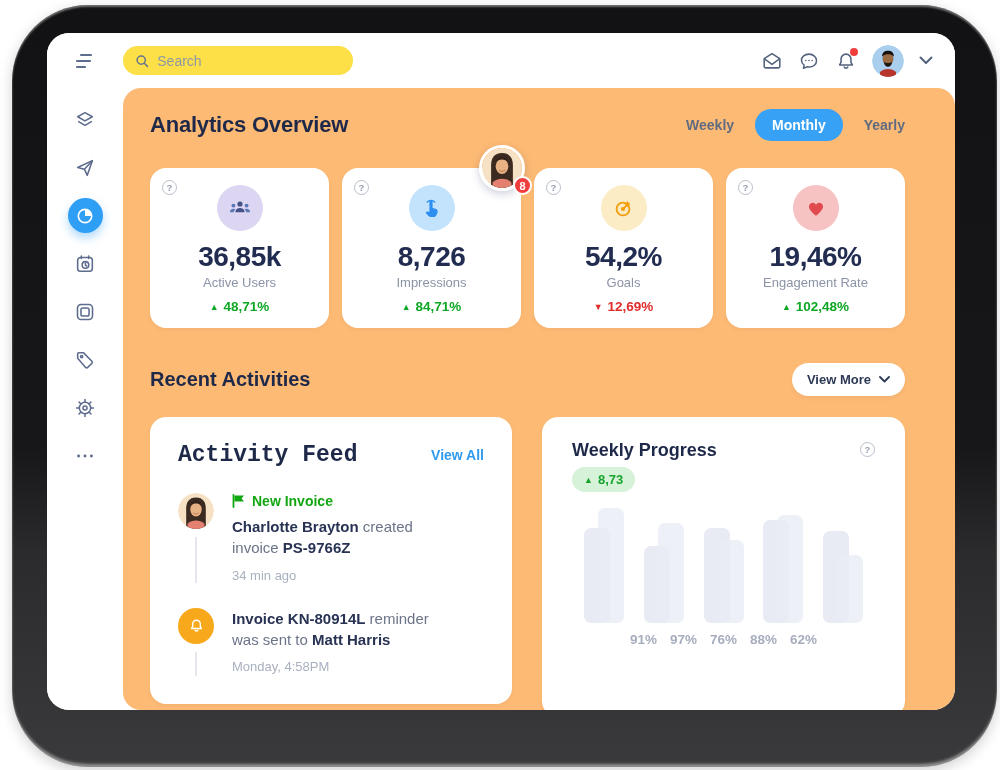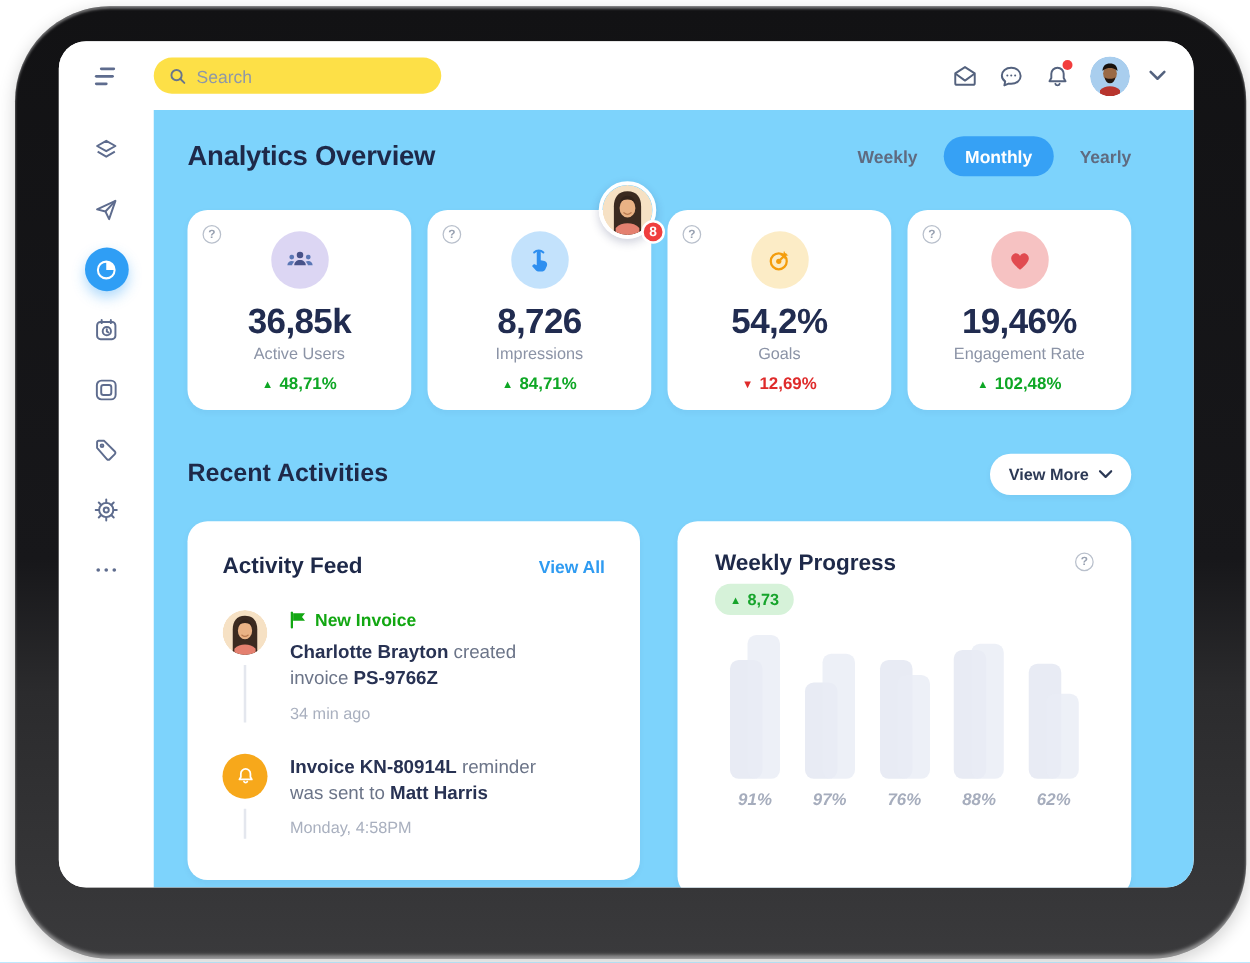--- a/index.html
+++ b/index.html
@@ -33,21 +33,21 @@
   .topbar-right { margin-left:auto; display:flex; align-items:center; gap:15px; padding-right:22px; }
   .tb-ic { display:flex; cursor:pointer; position:relative; }
   .bell-dot { position:absolute; right:-1px; top:-2px; width:8px; height:8px; border-radius:50%; background:#f23d3d; }
   .tb-avatar { width:32px; height:32px; border-radius:50%; overflow:hidden; cursor:pointer; flex:0 0 32px; }
   
   .app-body { flex:1; display:flex; min-height:0; }
   .side { width:76px; background:#fff; display:flex; flex-direction:column; align-items:center; padding-top:14px; gap:13px; }
   .side-item { width:35px; height:35px; border-radius:50%; display:flex; align-items:center; justify-content:center; cursor:pointer; }
   .side-item.active { background:#2f9ef5; box-shadow:0 5px 10px rgba(47,158,245,.38); }
   
-  .main { flex:1; background:#7dd3fc; position:relative; padding:21px 50px 17px 27px; min-width:0; }
+  .main { flex:1; background:#fdba74; position:relative; padding:21px 50px 17px 27px; min-width:0;border-radius:18px; }
   .ao-row { display:flex; align-items:center; justify-content:space-between; }
   .ao-title { font-size:22px; font-weight:800; color:#1e2949; letter-spacing:-.2px; }
   .tabs { display:flex; align-items:center; gap:21px; }
   .tab { font-size:14px; color:#5f6b80; font-weight:600; cursor:pointer; }
   .tab.active { background:#36a1f5; color:#fff; padding:8px 17px; border-radius:18px; font-weight:700; }
   .stats-row { display:flex; gap:13px; margin-top:27px; }
   .stat-card { flex:1; background:#fff; border-radius:16px; height:160px; position:relative;
     display:flex; flex-direction:column; align-items:center; box-shadow:0 2px 5px rgba(25,35,80,.04); }
   .help { position:absolute; top:12px; left:12px; width:15px; height:15px; border:1.4px solid #b9c0cc;
     border-radius:50%; color:#98a1b1; font-size:9.5px; font-weight:700;
@@ -72,21 +72,21 @@
     display:flex; align-items:center; justify-content:center; }
   
   .ra-row { margin-top:35px; display:flex; justify-content:space-between; align-items:center; }
   .ra-title { font-size:20px; font-weight:800; color:#1e2949; }
   .view-more { background:#fff; border-radius:18px; padding:9px 15px; font-size:13px; font-weight:600;
     color:#2c3955; display:flex; align-items:center; gap:8px; cursor:pointer; box-shadow:0 2px 5px rgba(25,35,80,.05); }
   .bottom-row { display:flex; gap:30px; margin-top:21px; }
   .feed-card { flex:0 0 362px; background:#fff; border-radius:16px; padding:25px 28px; height:287px; box-shadow:0 2px 5px rgba(25,35,80,.04); }
   .progress-card { flex:1; background:#fff; border-radius:16px; padding:23px 30px 0; height:300px; box-shadow:0 2px 5px rgba(25,35,80,.04); }
   .feed-head { display:flex; justify-content:space-between; align-items:center; }
-  .feed-title { font-size:18px; font-weight:800; color:#1e2949; }
+  .feed-title { font-size:23px; font-weight:800; color:#1e2949;font-family:Liberation Mono, monospace; }
   .view-all { color:#2f9bf1; font-size:14px; font-weight:700; cursor:pointer; }
   .feed-item { display:flex; gap:18px; margin-top:25px; }
   .icon-col { flex:0 0 36px; display:flex; flex-direction:column; align-items:center; }
   .feed-avatar { width:36px; height:36px; border-radius:50%; overflow:hidden; }
   .bell-circle { width:36px; height:36px; border-radius:50%; background:#f7a81b; display:flex; align-items:center; justify-content:center; }
   .connector { width:1.5px; flex:1; min-height:24px; background:#e4e7ee; margin-top:8px; }
   .feed-tag { display:flex; align-items:center; gap:7px; color:#12a712; font-weight:700; font-size:14px; margin-bottom:7px; }
   .feed-text { font-size:15px; color:#6b7488; line-height:1.42; max-width:200px; }
   .feed-text b { color:#283253; font-weight:700;margin-top:36px; }
   .feed-time { color:#a9b0bf; font-size:13px; margin-top:9px; }
@@ -96,21 +96,21 @@
   .wp-value-row { display:flex; justify-content:space-between; align-items:center; margin-top:6px; }
   .wp-value { font-size:31px; font-weight:800; color:#212c50; letter-spacing:-.5px; }
   .wp-badge { background:#d6f2d9; color:#17a42c; border-radius:13px; padding:5px 12px; font-size:13px; font-weight:700;
     display:flex; align-items:center; gap:5px; margin-right:4px; }
   .wp-badge .arr { font-size:9px; }
   .wp-chart { display:flex; justify-content:space-between; padding:0 12px; margin-top:13px; height:118px; align-items:flex-end; }
   .bar-group { position:relative; width:40px; height:118px; }
   .bar { position:absolute; bottom:0; width:26px; border-radius:7px; }
   .bar.back { left:0; background:#e8ebf4; }
   .bar.front { left:14px; background:rgba(233,236,245,.8); }
-  .wp-labels { display:flex; justify-content:space-between; padding:0 12px; margin-top:9px;font-style:italic; }
+  .wp-labels { display:flex; justify-content:center; padding:0 12px; margin-top:9px; }
   .bar-label { width:40px; text-align:center; font-size:13.5px; color:#a6adbd; font-weight:600; }
   svg { display:block; }
 </style>
 </head>
 <body>
 
 <div class="tablet">
   <div class="screen">
 
     <div class="topbar">

